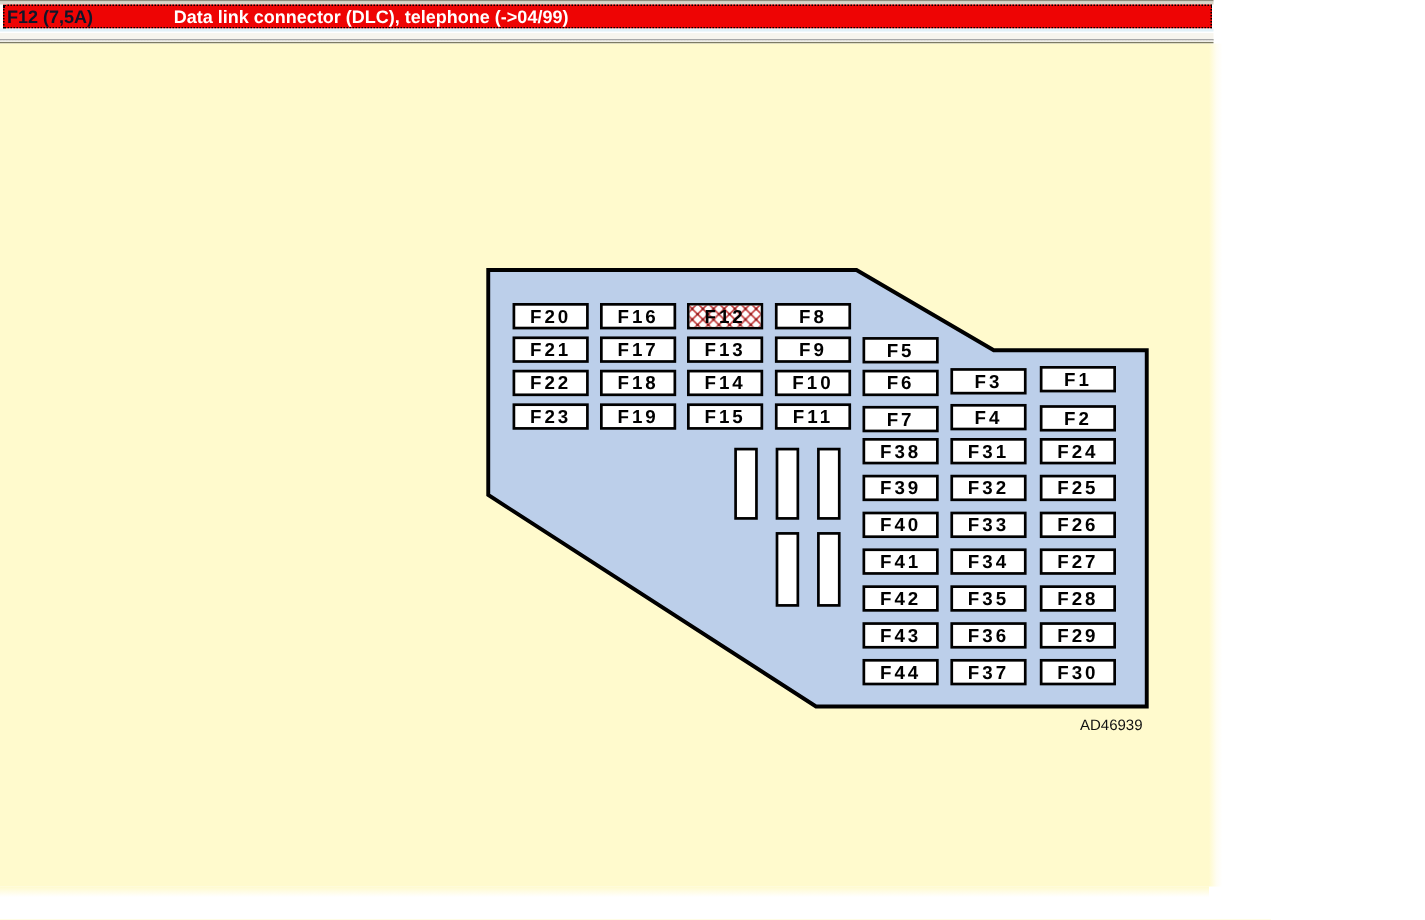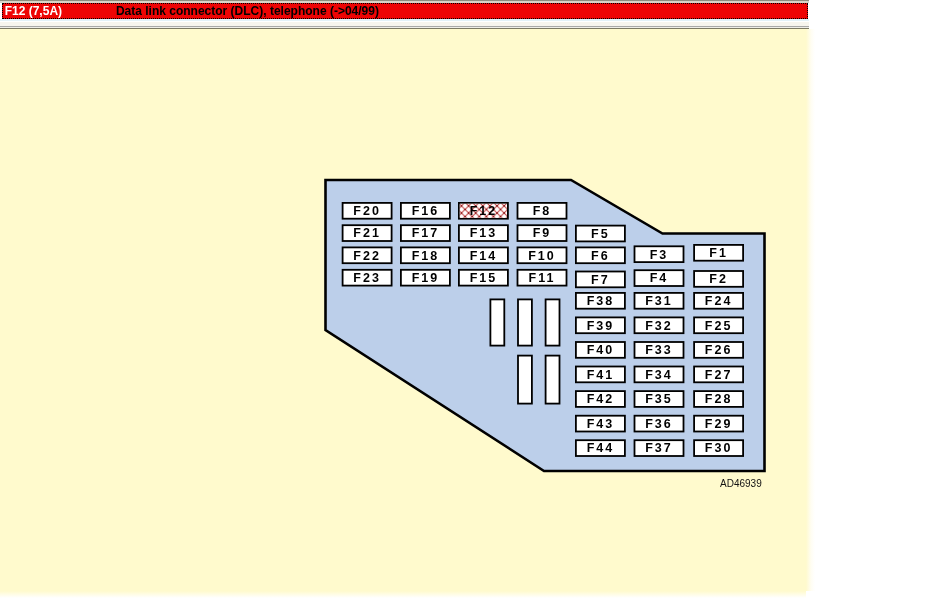--- a/index.html
+++ b/index.html
@@ -3,22 +3,22 @@
 <style>
 html,body{margin:0;padding:0;}
 body{width:950px;height:613px;background:#ffffff;position:relative;overflow:hidden;
  font-family:"Liberation Sans",sans-serif;}
 .abs{position:absolute;}
 </style></head>
 <body>
 <div class="abs" style="left:0;top:0;width:809px;height:1.2px;background:#8e8d7e;"></div>
 <div class="abs" style="left:0;top:1.2px;width:809px;height:1.6px;background:#d8d5c8;"></div>
 <div class="abs" style="left:2px;top:2.8px;width:804px;height:14.4px;background:#ee0404;border:1px dotted #000;">
-  <span class="abs" style="left:1.7px;top:0.5px;color:#ffffff;font-weight:bold;font-size:12px;line-height:14.5px;white-space:pre;">F12 (7,5A)</span>
-  <span class="abs" style="left:112.9px;top:0.5px;color:#000000;font-weight:bold;font-size:12px;line-height:14.5px;white-space:pre;">Data link connector (DLC), telephone (-&gt;04/99)</span>
+  <span class="abs" style="left:1.7px;top:0.5px;color:#0f172a;font-weight:bold;font-size:12px;line-height:14.5px;white-space:pre;">F12 (7,5A)</span>
+  <span class="abs" style="left:112.9px;top:0.5px;color:#ffffff;font-weight:bold;font-size:12px;line-height:14.5px;white-space:pre;">Data link connector (DLC), telephone (-&gt;04/99)</span>
 </div>
 <div class="abs" style="left:0;top:19.2px;width:809px;height:2.3px;background:#e2f1f8;"></div>
 <div class="abs" style="left:0;top:21.5px;width:809px;height:4px;background:#f7f5ee;border-bottom:1px dotted #d5d2c8;"></div>
 <div class="abs" style="left:0;top:25.5px;width:809px;height:1px;background:#a8a8a8;"></div>
 <div class="abs" style="left:0;top:26.5px;width:809px;height:1.2px;background:#efeee7;"></div>
 <div class="abs" style="left:0;top:27.7px;width:809px;height:1.7px;background:#7d7b64;"></div>
 <div class="abs" style="left:0;top:29.4px;width:806px;height:561.5px;background:#fffacd;"></div>
 <div class="abs" style="left:806px;top:29.4px;width:9px;height:561.5px;background:linear-gradient(to right,#fffacd,#fffdf2 55%,#ffffff);"></div>
 <div class="abs" style="left:0;top:590.9px;width:806px;height:7px;background:linear-gradient(to bottom,#fffacd,#ffffff);"></div>
 <svg class="abs" style="left:310px;top:165px;" width="470" height="330" viewBox="310 165 470 330">

